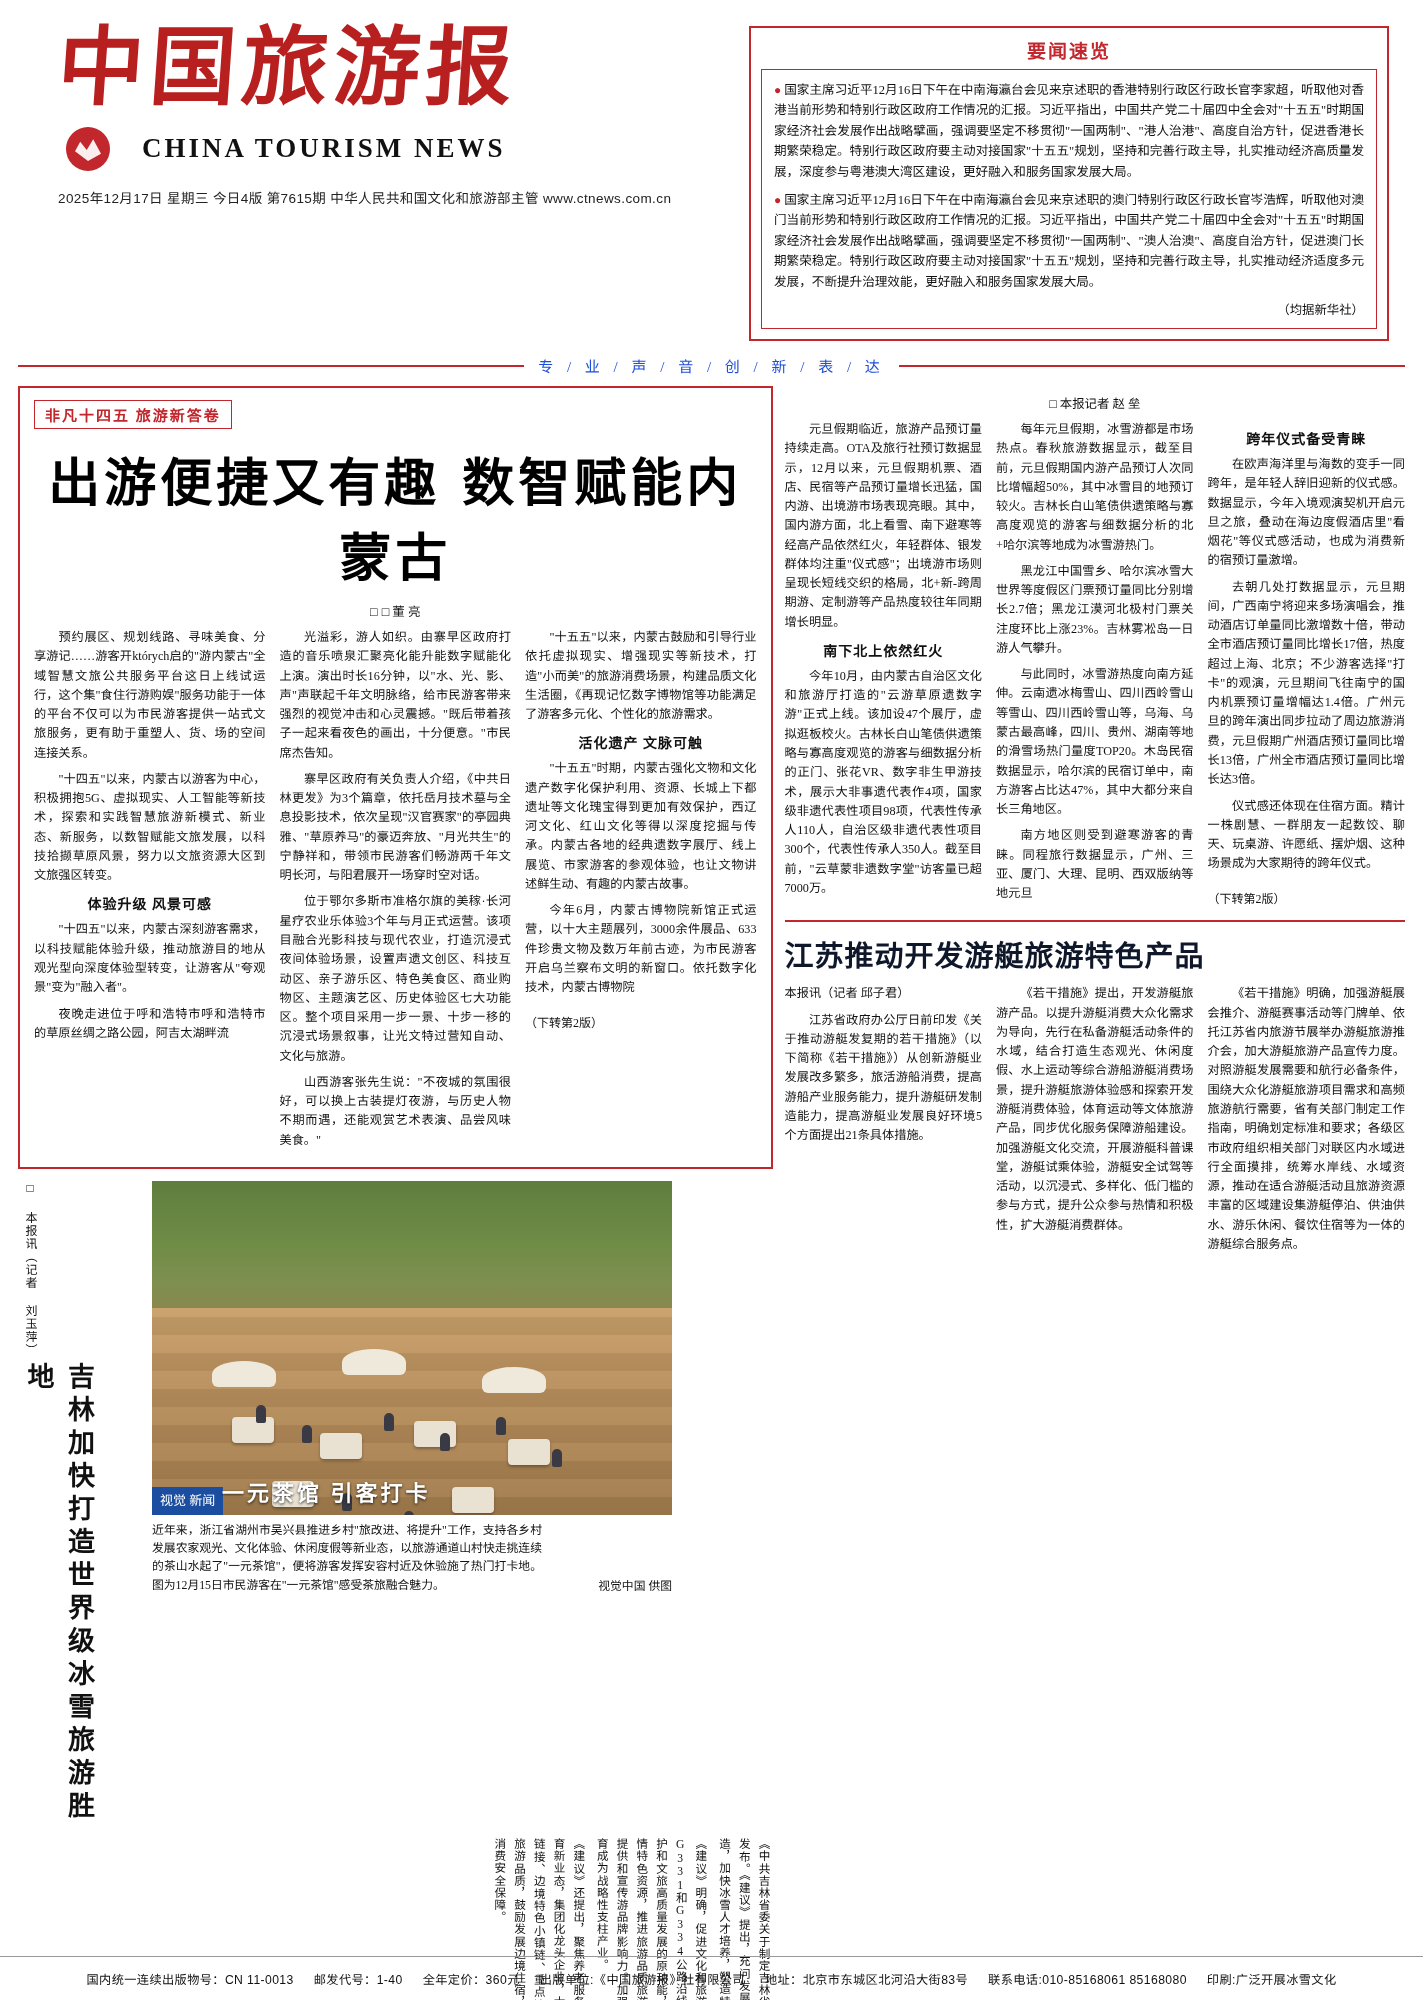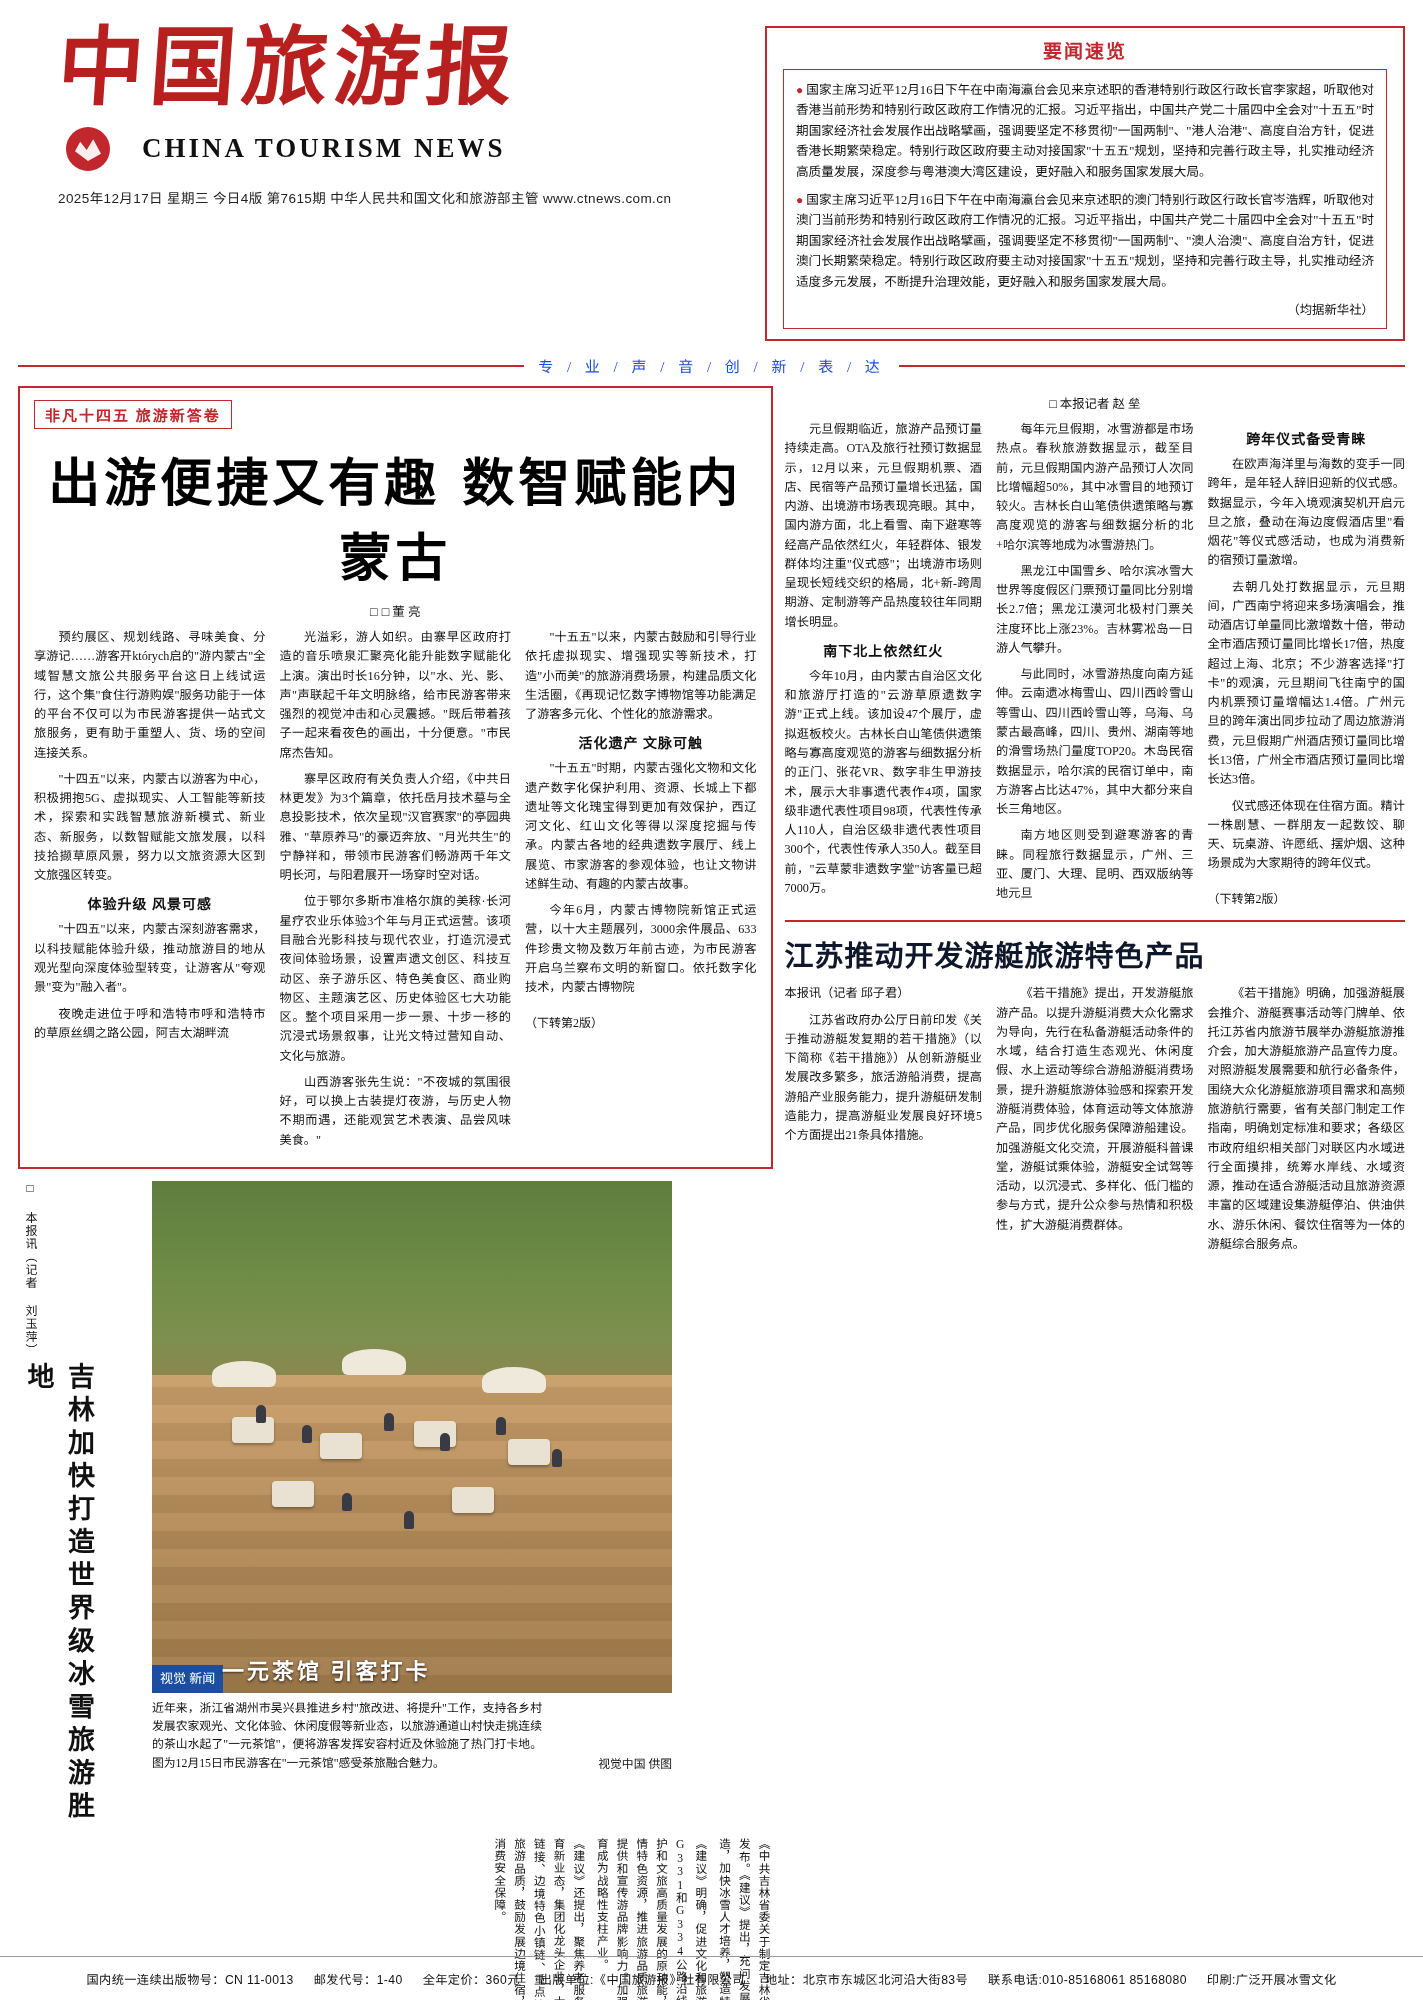--- a/index.html
+++ b/index.html
@@ -43,21 +43,21 @@
     font-family:"Liberation Serif", serif;
     font-size:27px; font-weight:bold; letter-spacing:3px; color:#111;margin-left:20px;
   }
   .mast-meta {
     margin-top:16px; font-size:13.5px; color:#222; letter-spacing:.4px;
     font-family:"Liberation Sans", sans-serif;
   }
 
   
   .brief-box {
-    width:640px; border:2px solid #c1272d; margin:8px 0 0 auto; padding:6px 16px 10px;
+    width:640px; border:2px solid #c1272d; margin:8px 16px 0 auto; padding:6px 10px 10px;
   }
   .brief-title {
     text-align:center; color:#c1272d; font-size:19px; font-weight:bold;
     letter-spacing:2px; padding:2px 0 6px;
   }
   .brief-inner { border:1px solid #c1272d; padding:10px 12px; }
   .brief-p {
     font-size:12.6px; line-height:1.62; text-align:justify; margin:0 0 8px 0;
     text-indent:0;
   }
@@ -127,21 +127,21 @@
   .vert-body { display:flex; flex-direction:row-reverse; margin-top:6px; }
   .vert-col {
     writing-mode:vertical-rl; text-orientation:upright;
     font-size:11.6px; line-height:1.7; letter-spacing:.5px;
     height:560px; margin-left:4px; text-align:justify;
   }
 
   
   .photo-wrap { width:520px; margin-left:6px; }
   .photo {
-    width:520px; height:512px; position:relative; overflow:hidden;
+    width:520px; height:334px; position:relative; overflow:hidden;
     background:linear-gradient(#8fae5e, #6d8f45);
   }
   .photo .sky { position:absolute; inset:0; background:
       linear-gradient(180deg,#5f7d3e 0%, #6e8c46 18%, #7d8f4e 30%, #93824f 45%, #9a7b4a 60%, #8b6c3f 100%);
   }
   .photo .terr { position:absolute; left:0; right:0; top:38%; bottom:0;
     background:
       repeating-linear-gradient(0deg, rgba(0,0,0,.06) 0 18px, rgba(255,255,255,.03) 18px 36px),
       linear-gradient(180deg,#c9a06a 0%, #b98f5d 40%, #a07b4c 100%);
   }

